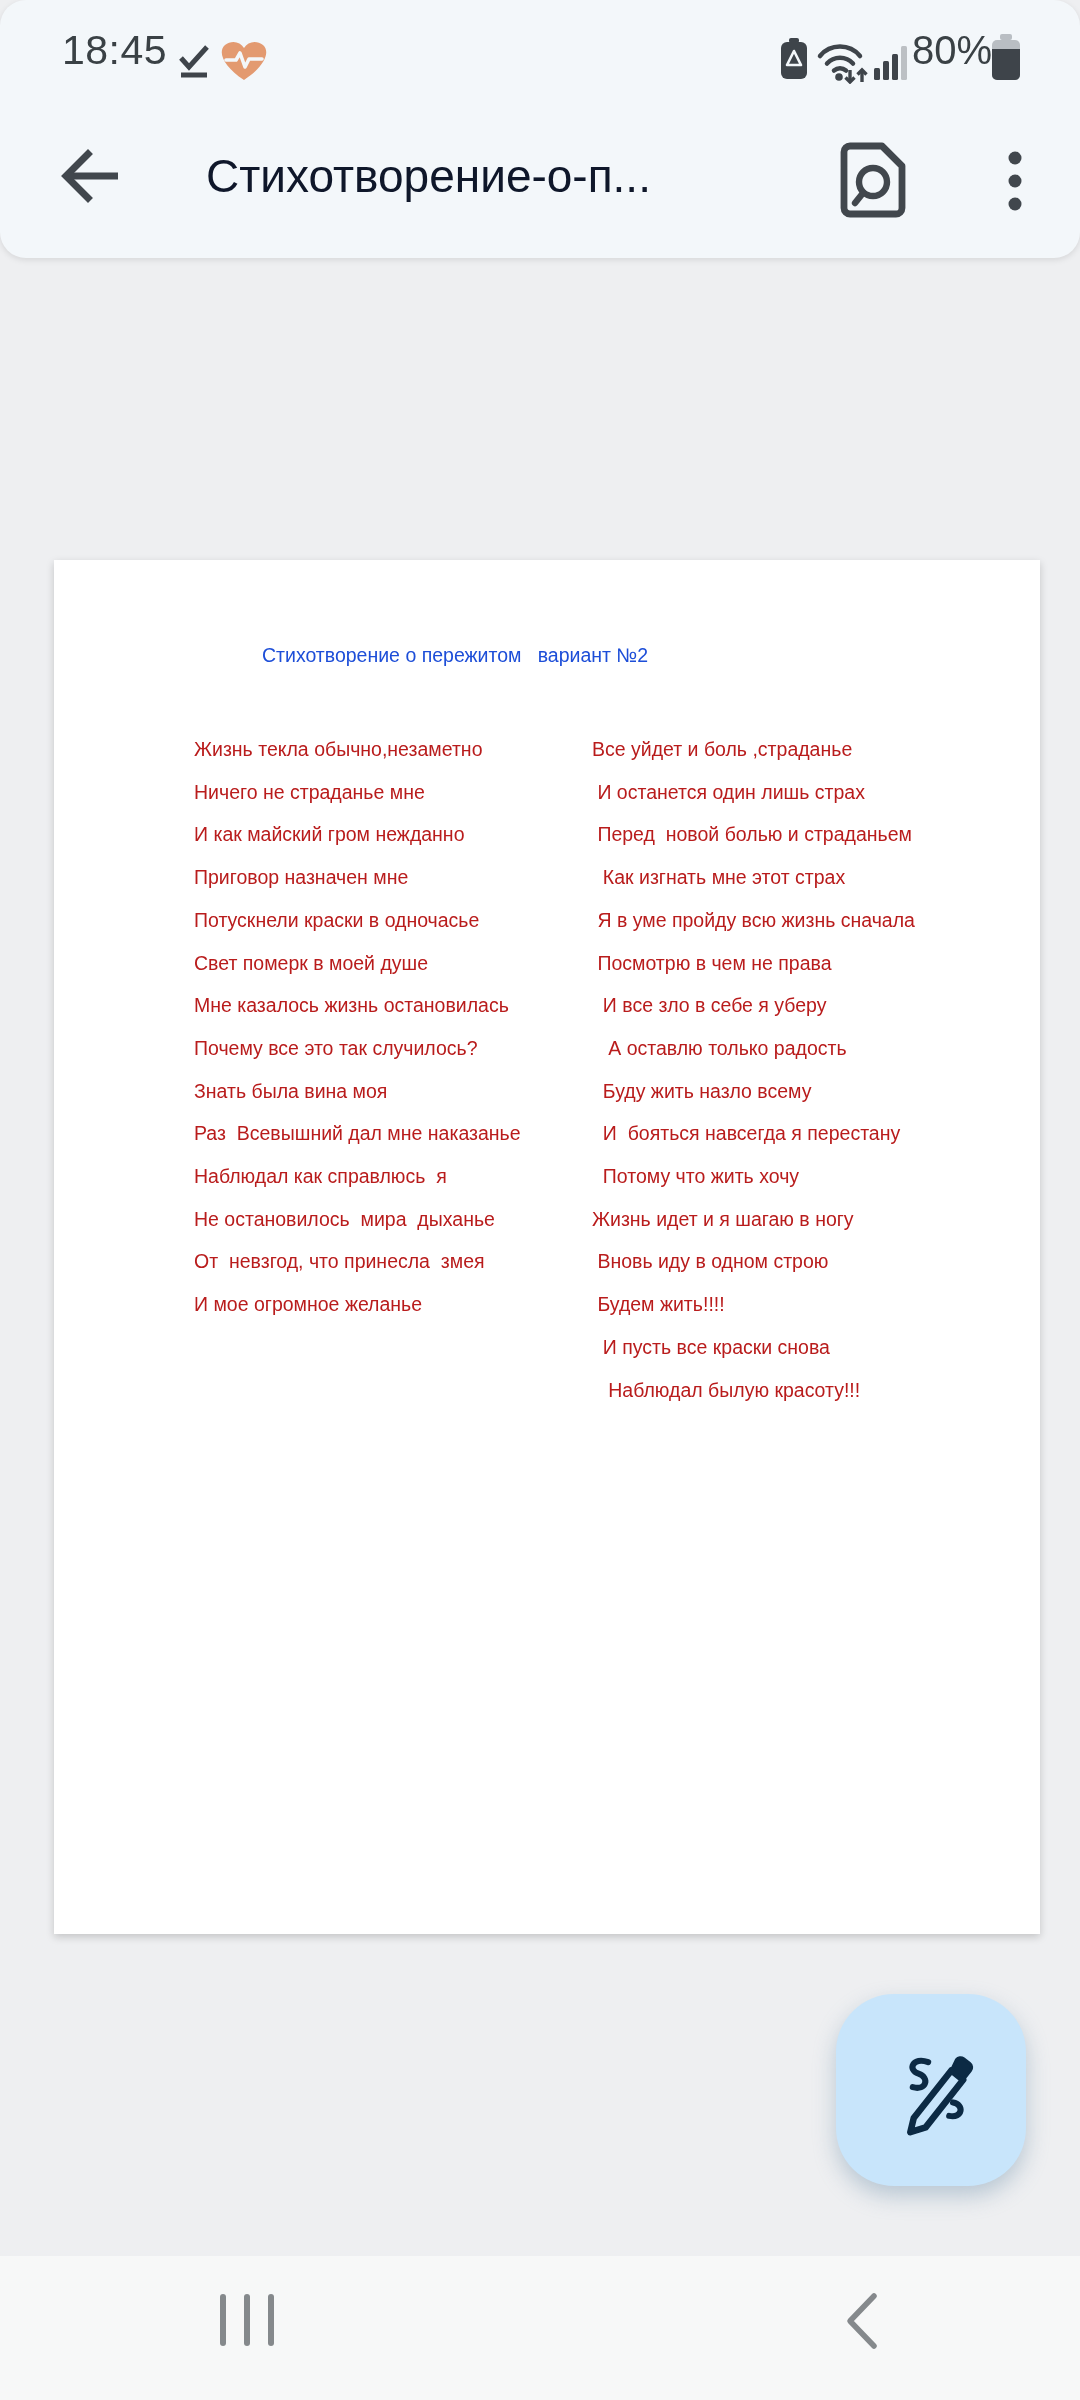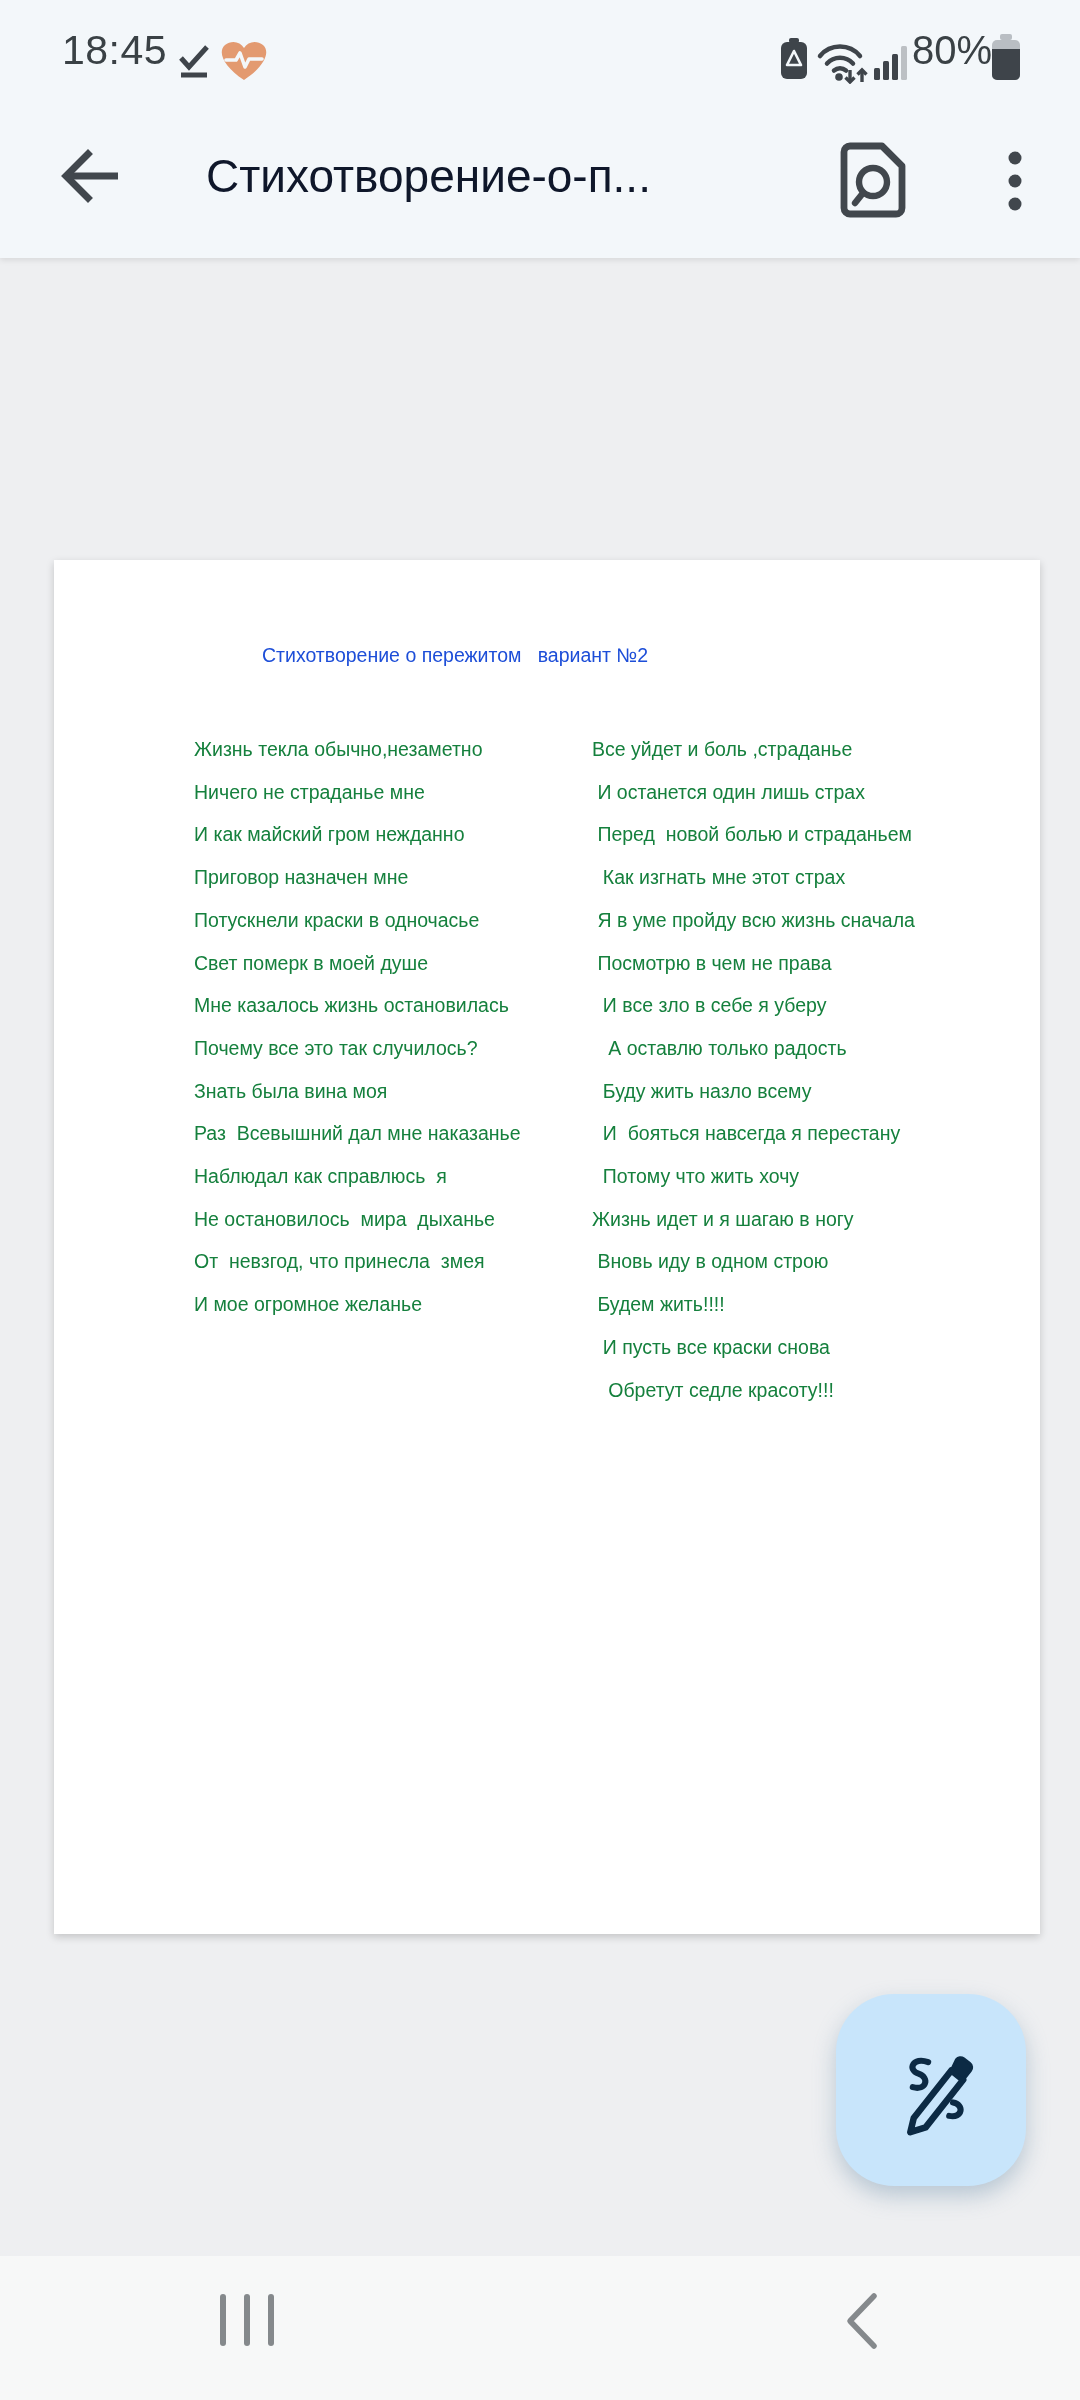--- a/index.html
+++ b/index.html
@@ -8,20 +8,21 @@
     position:relative;width:1080px;height:2400px;overflow:hidden;
     background:var(--viewer_bg,#EEEFF1);
     font-family:"Liberation Sans",sans-serif;
   }
   
   .header{
     position:absolute;left:0;top:0;width:1080px;height:258px;
     background:var(--header_bg,#F3F7FA);
     box-shadow:0 2px 6px rgba(0,0,0,.10);
     z-index:5;
+    border-radius:26px;
   }
   .time{
     position:absolute;left:62px;top:28px;
     font-size:41px;line-height:44px;color:#3A4145;letter-spacing:.5px;
   }
   .sb-icon{position:absolute;}
   .pct{
     position:absolute;left:912px;top:28px;
     font-size:40px;line-height:44px;color:#3A4145;
   }
@@ -46,21 +47,21 @@
     box-shadow:0 3px 8px rgba(0,0,0,.18);
   }
   .doc-title{
     position:absolute;left:208px;top:84px;
     font-size:19.5px;color:#1d4ed8;white-space:pre;
   }
   .poem-col{position:absolute;top:168px;}
   .poem-col-left{left:140px;}
   .poem-col-right{left:538px;}
   .poem-line{
-    font-size:19.5px;line-height:42.7px;color:#15803d;white-space:pre;
+    font-size:19.5px;line-height:42.7px;color:#b91c1c;white-space:pre;
   }
   
   .fab{
     position:absolute;left:836px;top:1994px;width:190px;height:192px;
     background:var(--fab_bg,#C8E5FB);border:none;border-radius:58px;
     box-shadow:0 10px 22px rgba(120,150,175,.45);
     display:flex;align-items:center;justify-content:center;cursor:pointer;
   }
   
   .navbar{
@@ -185,21 +186,21 @@
           <div class="poem-line"> Посмотрю в чем не права</div>
           <div class="poem-line">  И все зло в себе я уберу</div>
           <div class="poem-line">   А оставлю только радость</div>
           <div class="poem-line">  Буду жить назло всему</div>
           <div class="poem-line">  И  бояться навсегда я перестану</div>
           <div class="poem-line">  Потому что жить хочу</div>
           <div class="poem-line">Жизнь идет и я шагаю в ногу</div>
           <div class="poem-line"> Вновь иду в одном строю</div>
           <div class="poem-line"> Будем жить!!!!</div>
           <div class="poem-line">  И пусть все краски снова</div>
-          <div class="poem-line">   Обретут седле красоту!!!</div>
+          <div class="poem-line">   Наблюдал былую красоту!!!</div>
         </div>
     </div>
   </div>
 
   <button class="fab" aria-label="handwriting">
     <svg width="92" height="92" viewBox="0 0 48 48">
       <path d="M13.2 46 L15 38.6 L34.6 13.8 L40.8 18.7 L21.2 43.5 Z" fill="none" stroke="#0C2A44" stroke-width="3.4" stroke-linejoin="round"></path>
       <path d="M34.6 13.8 L40.8 18.7 L44.6 13.9 A2.6 2.6 0 0 0 44.2 10.2 L41 7.7 A2.6 2.6 0 0 0 37.3 8.2 Z" fill="#0C2A44" stroke="#0C2A44" stroke-width="1.6" stroke-linejoin="round"></path>
       <path d="M22.5 9.5 C14.5 6.5,11.5 13.5,17.5 15.5 C23.5 17.5,21.5 24.5,14.5 22.5" fill="none" stroke="#0C2A44" stroke-width="3.2" stroke-linecap="round"></path>
       <path d="M35.5 30.5 C41.5 31.5,40.5 39,33.5 37.5" fill="none" stroke="#0C2A44" stroke-width="3.2" stroke-linecap="round"></path>

